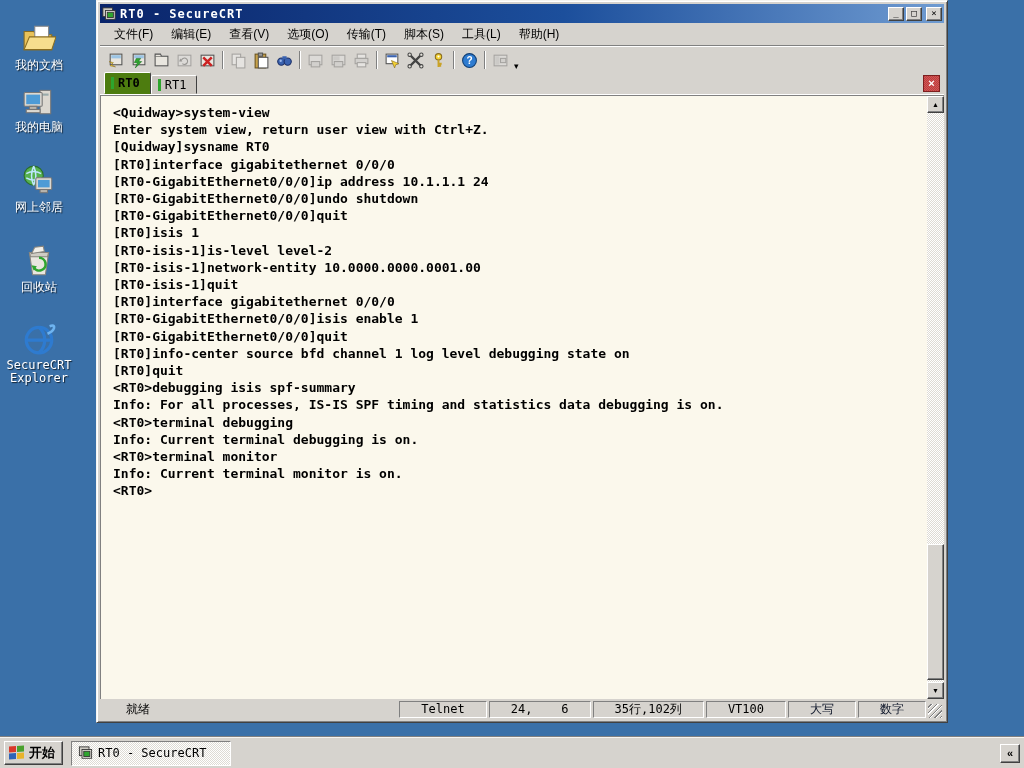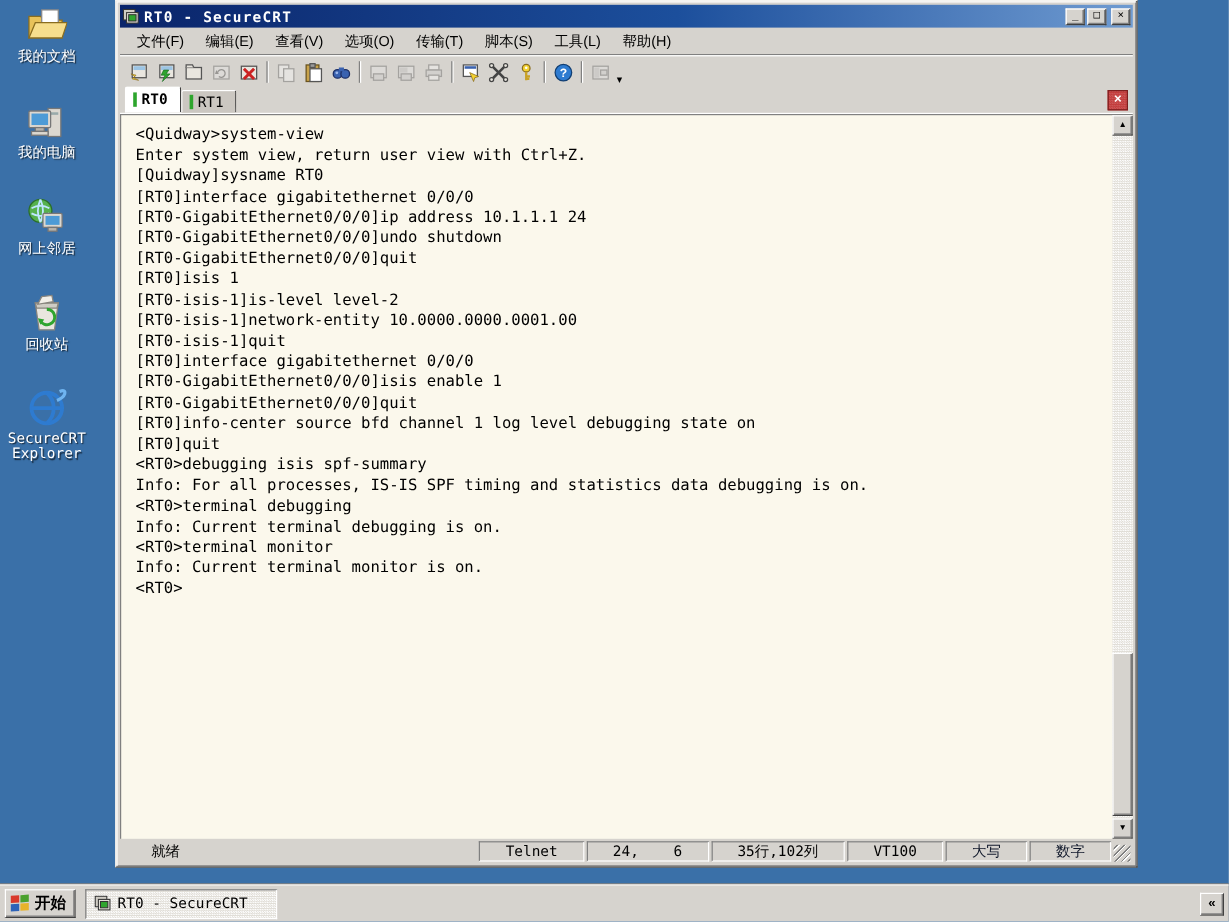--- a/index.html
+++ b/index.html
@@ -36,34 +36,34 @@
     border-top:1px solid #fff; box-shadow:0 -1px 0 #808080; }
   .tb-btn { width:23px; height:22px; display:flex; align-items:center; justify-content:center; }
   .tb-btn svg { width:17px; height:17px; }
   .tb-sep { width:2px; height:18px; margin:0 3px; border-left:1px solid #808080; border-right:1px solid #fff; }
   .tb-grip { margin-left:2px; font-size:9px; color:#000; align-self:flex-end; padding-bottom:2px; }
   .disabled { opacity:.38; filter:grayscale(1); }
 
   .tabbar { height:22px; display:flex; align-items:flex-end; padding-left:4px; position:relative;
     border-bottom:1px solid #fff; }
   .tab { display:flex; align-items:center; gap:4px; padding:0 10px 0 6px; height:19px;
-    border:1px solid; border-color:#fff #404040 transparent #fff; background:#ffffff;
+    border:1px solid; border-color:#fff #404040 transparent #fff; background:#4d7c0f;
     border-radius:2px 2px 0 0; font-size:12px; font-family:"DejaVu Sans Mono", monospace; }
   .tab.active { height:22px; font-weight:bold; z-index:2; }
   .tab.inactive { background:#CBC7C1; }
   .tab-ind { width:3px; height:12px; background:#2DA52D; }
   .tab-close { position:absolute; right:4px; top:2px; width:17px; height:17px; background:#C23B3B;
     border:1px solid #7d1f1f; color:#fff; font-size:11px; line-height:15px; text-align:center;
     font-weight:bold; background-image:conic-gradient(rgba(255,255,255,.15) 25%, transparent 25% 50%, rgba(255,255,255,.15) 50% 75%, transparent 75%); background-size:2px 2px; }
 
   .term-wrap { flex:1; position:relative; border-top:1px solid #808080; border-left:1px solid #808080;
     background:#FBF8EC; overflow:hidden; }
   .term-text { position:absolute; left:0; top:0; right:17px; bottom:0; padding:8px 4px 0 12px;
     font-family:"DejaVu Sans Mono", monospace; font-size:13px; line-height:17.2px; color:#000;
-    white-space:pre; overflow:hidden; }
+    white-space:pre; overflow:hidden;font-weight:bold; }
 
   .vscroll { position:absolute; right:0; top:0; bottom:0; width:17px;
     background-image:conic-gradient(#fff 25%, #dedbd4 25% 50%, #fff 50% 75%, #dedbd4 75%);
     background-size:2px 2px; }
   .sb-btn { position:absolute; left:0; width:17px; height:17px; background:#D6D3CE;
     border:1px solid; border-color:#fff #404040 #404040 #fff; box-shadow:inset -1px -1px 0 #808080;
     font-size:7px; text-align:center; line-height:15px; color:#000; }
   .sb-up { top:0; } .sb-down { bottom:0; }
   .sb-thumb { position:absolute; left:0; width:17px; bottom:19px; height:136px; background:#D6D3CE;
     border:1px solid; border-color:#fff #404040 #404040 #fff; box-shadow:inset -1px -1px 0 #808080; }
@@ -92,21 +92,21 @@
     background-size:2px 2px; white-space:nowrap; overflow:hidden; }
   #tray-overflow { margin-left:auto; width:20px; height:19px; background:#D6D3CE; border:1px solid;
     border-color:#fff #404040 #404040 #fff; box-shadow:inset -1px -1px 0 #808080;
     font-size:11px; text-align:center; line-height:16px; font-weight:bold; }
 
   .scrt-mini { width:15px; height:14px; flex:none; }
 </style>
 </head>
 <body>
 
-<div class="desk-icon" style="top:4px">
+<div class="desk-icon" style="top:22px">
   <span class="ic">
     <svg viewBox="0 0 32 32">
         <path d="M2 9 L2 26 L28 26 L28 12 L14 12 L11 9 Z" fill="#E8C25A" stroke="#8a6d1f"></path>
         <rect x="12" y="4" width="13" height="14" fill="#fff" stroke="#888"></rect>
         <path d="M2 26 L7 14 L32 14 L28 26 Z" fill="#F6DE8D" stroke="#8a6d1f"></path>
       </svg>
   </span>
   <span class="lbl">我的文档</span>
 </div>
 <div class="desk-icon" style="top:84px">

